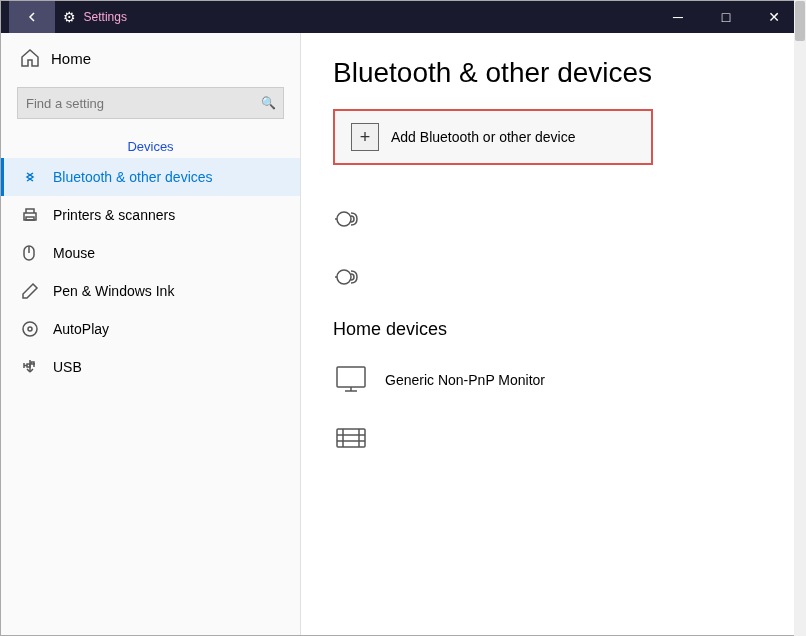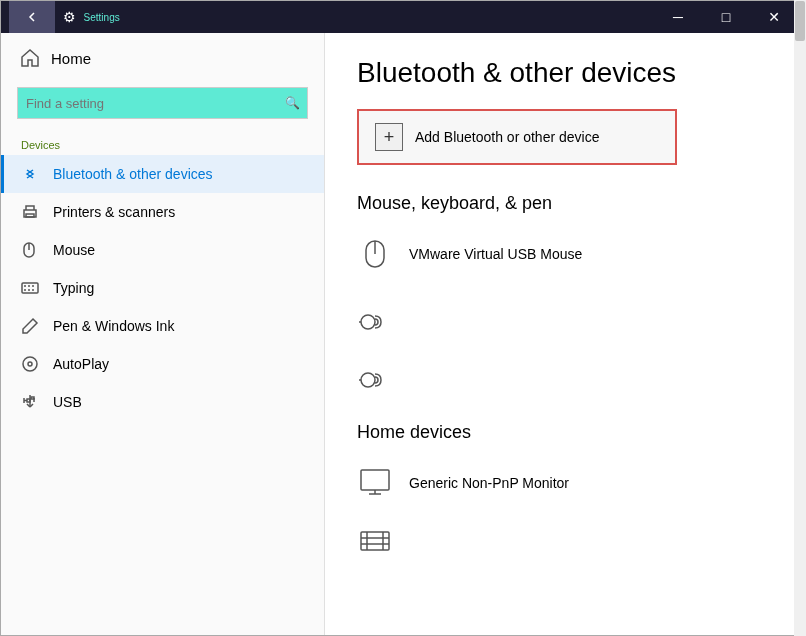--- a/index.html
+++ b/index.html
@@ -30,22 +30,22 @@
     .title-bar-left {
       display: flex;
       align-items: center;
       gap: 8px;
     }
     .title-bar-icon {
       color: #fff;
       font-size: 14px;
     }
     .title-bar-title {
-      color: #5eead4;
-      font-size: 10px;
+      color: #f9a8d4;
+      font-size: 12px;
     }
     .title-bar-controls {
       display: flex;
       gap: 2px;
     }
     .title-bar-btn {
       width: 46px;
       height: 32px;
       background: transparent;
       border: none;
@@ -68,21 +68,21 @@
       align-items: center;
       justify-content: center;
     }
     .content-area {
       display: flex;
       flex: 1;
       overflow: hidden;
     }
     
     .sidebar {
-      width: 324px;
+      width: 300px;
       background: #fafafa;
       flex-shrink: 0;
       padding: 0;
       overflow-y: auto;
       border-right: 1px solid #e0e0e0;
     }
     .sidebar-home {
       display: flex;
       align-items: center;
       gap: 12px;
@@ -96,34 +96,35 @@
       margin: 4px 16px 12px;
       position: relative;
     }
     .sidebar-search input {
       width: 100%;
       height: 32px;
       border: 1px solid #ccc;
       padding: 0 28px 0 8px;
       font-size: 13px;
       outline: none;
-      background: #5eead4;
+      background: #e5e5e5;
     }
     .sidebar-search-icon {
       position: absolute;
       right: 8px;
       top: 50%;
       transform: translateY(-50%);
       color: #666;
       font-size: 12px;
     }
     .sidebar-section-label {
-      font-size: 11px;
-      color: #4d7c0f;
+      font-size: 13px;
+      color: #1d4ed8;
       padding: 8px 20px 4px;
+      text-align: center;
     }
     .sidebar-item {
       display: flex;
       align-items: center;
       gap: 12px;
       padding: 10px 20px;
       cursor: pointer;
       color: #000;
       font-size: 14px;
     }
@@ -287,34 +288,20 @@
       <div class="sidebar-item">
         <span class="sidebar-item-icon">
           <svg width="16" height="18" viewBox="0 0 16 18" fill="none" stroke="#555" stroke-width="1.5">
             <rect x="3" y="2" width="10" height="14" rx="5"></rect>
             <line x1="8" y1="2" x2="8" y2="9"></line>
           </svg>
         </span>
         <span>Mouse</span>
       </div>
 
-      <div class="sidebar-item">
-        <span class="sidebar-item-icon">
-          <svg width="18" height="18" viewBox="0 0 18 18" fill="none" stroke="#555" stroke-width="1.5">
-            <rect x="1" y="4" width="16" height="10" rx="1"></rect>
-            <line x1="4" y1="7" x2="4" y2="7" stroke-width="2" stroke-linecap="round"></line>
-            <line x1="8" y1="7" x2="8" y2="7" stroke-width="2" stroke-linecap="round"></line>
-            <line x1="12" y1="7" x2="12" y2="7" stroke-width="2" stroke-linecap="round"></line>
-            <line x1="4" y1="11" x2="4" y2="11" stroke-width="2" stroke-linecap="round"></line>
-            <line x1="8" y1="11" x2="8" y2="11" stroke-width="2" stroke-linecap="round"></line>
-            <line x1="12" y1="11" x2="12" y2="11" stroke-width="2" stroke-linecap="round"></line>
-          </svg>
-        </span>
-        <span>Typing</span>
-      </div>
 
       <div class="sidebar-item">
         <span class="sidebar-item-icon">
           <svg width="18" height="18" viewBox="0 0 18 18" fill="none" stroke="#555" stroke-width="1.5">
             <path d="M12 2l4 4-10 10H2v-4z"></path>
           </svg>
         </span>
         <span>Pen &amp; Windows Ink</span>
       </div>
 
@@ -345,32 +332,20 @@
     </div>
 
     <div class="main-content">
       <h1 class="page-title">Bluetooth &amp; other devices</h1>
 
       <div class="add-device-btn">
         <div class="add-device-plus">+</div>
         <span class="add-device-label">Add Bluetooth or other device</span>
       </div>
 
-      <div>
-        <div class="section-header">Mouse, keyboard, &amp; pen</div>
-        <div class="device-item">
-          <div class="device-icon">
-            <svg width="28" height="34" viewBox="0 0 28 34" fill="none" stroke="#555" stroke-width="1.5">
-              <rect x="5" y="4" width="18" height="26" rx="9"></rect>
-              <line x1="14" y1="4" x2="14" y2="17"></line>
-            </svg>
-          </div>
-          <span class="device-name">VMware Virtual USB Mouse</span>
-        </div>
-      </div>
 
       <div class="section-divider"></div>
 
       <div>
         <div class="device-item">
           <div class="device-icon">
             <svg width="34" height="30" viewBox="0 0 34 30" fill="none" stroke="#555" stroke-width="1.5">
               <circle cx="10" cy="15" r="7"></circle>
               <path d="M17 12q3 0 3 3t-3 3"></path>
               <path d="M17 9q6 0 6 6t-6 6"></path>

